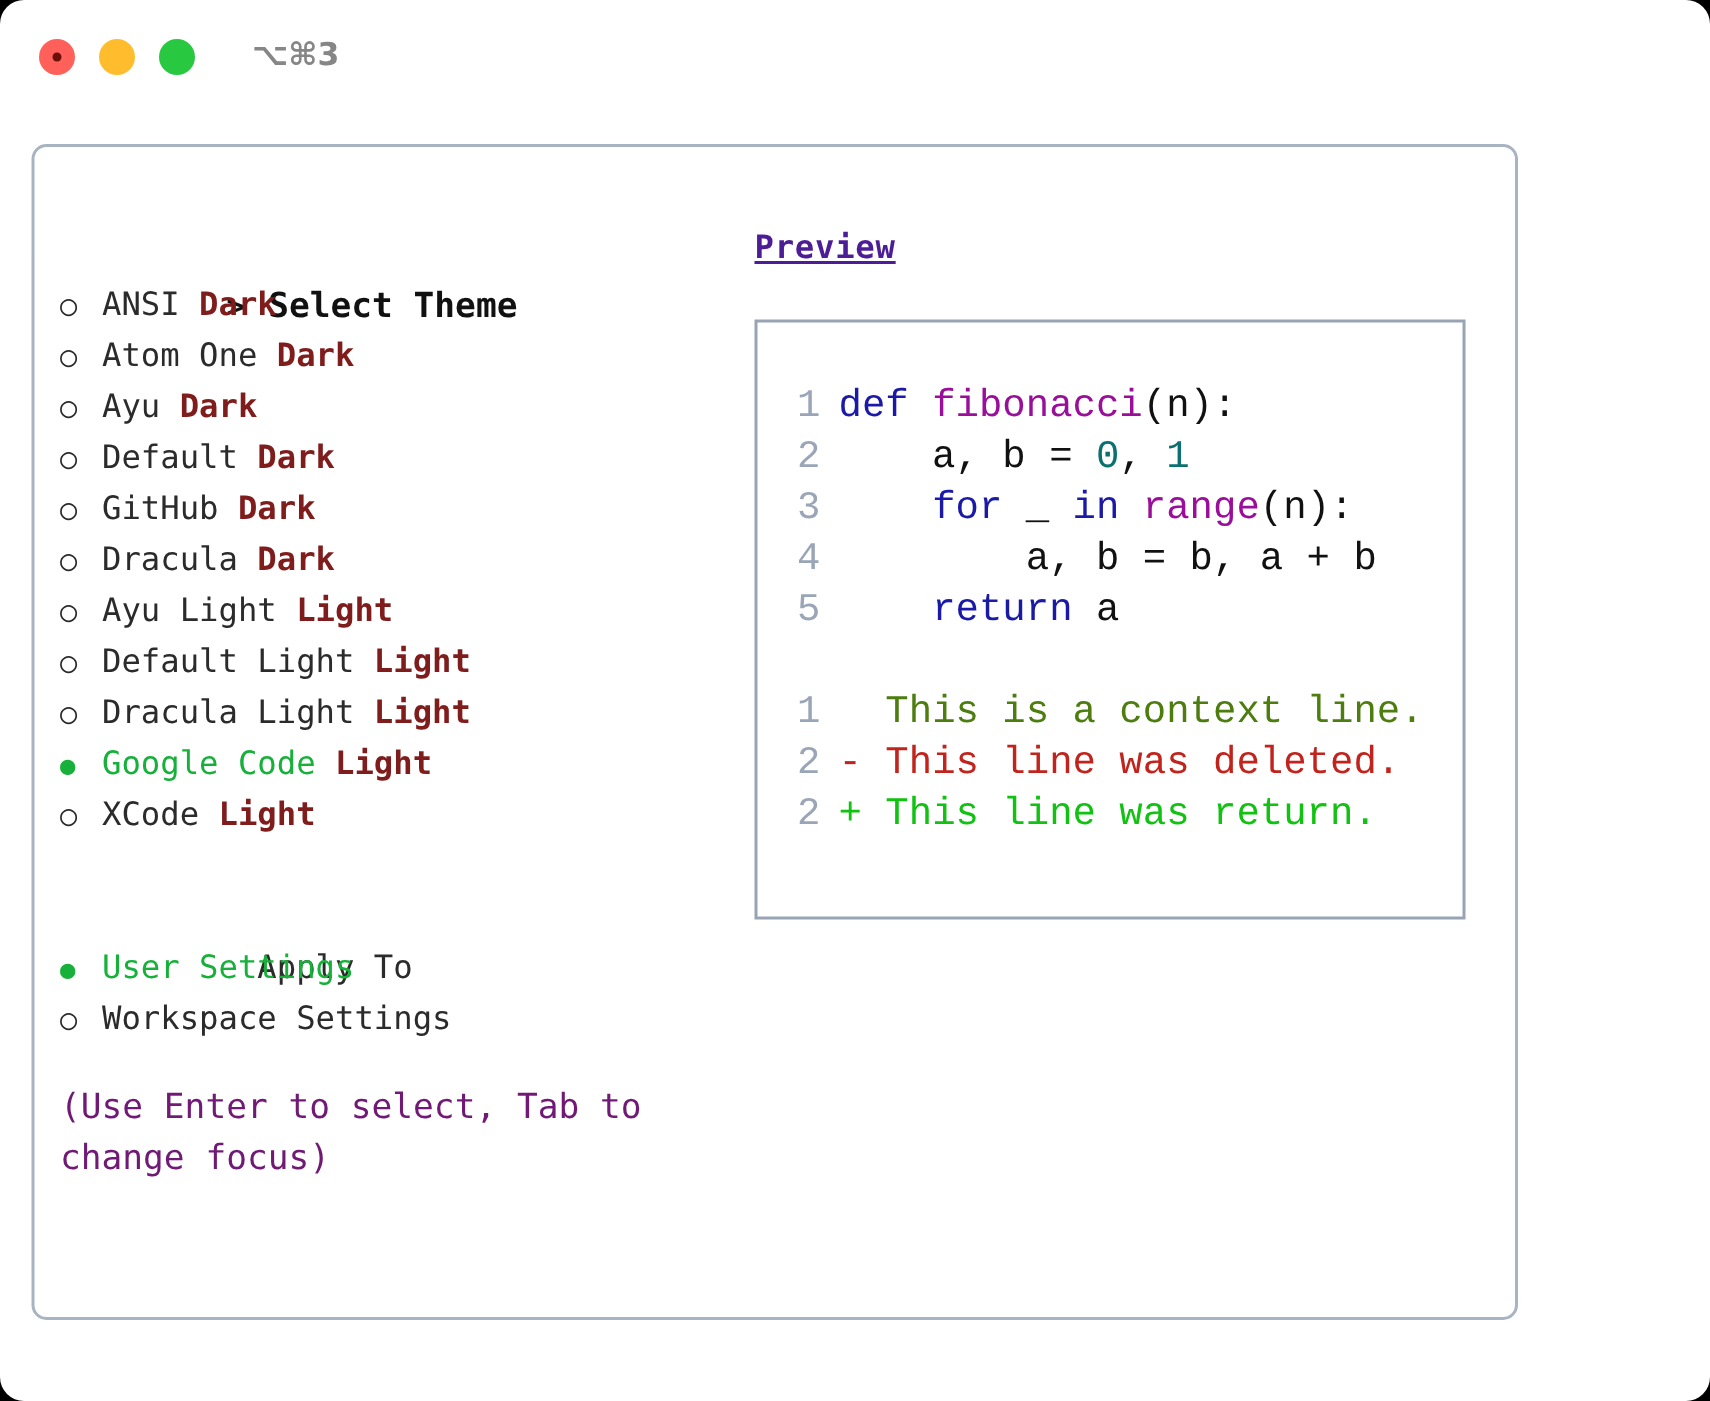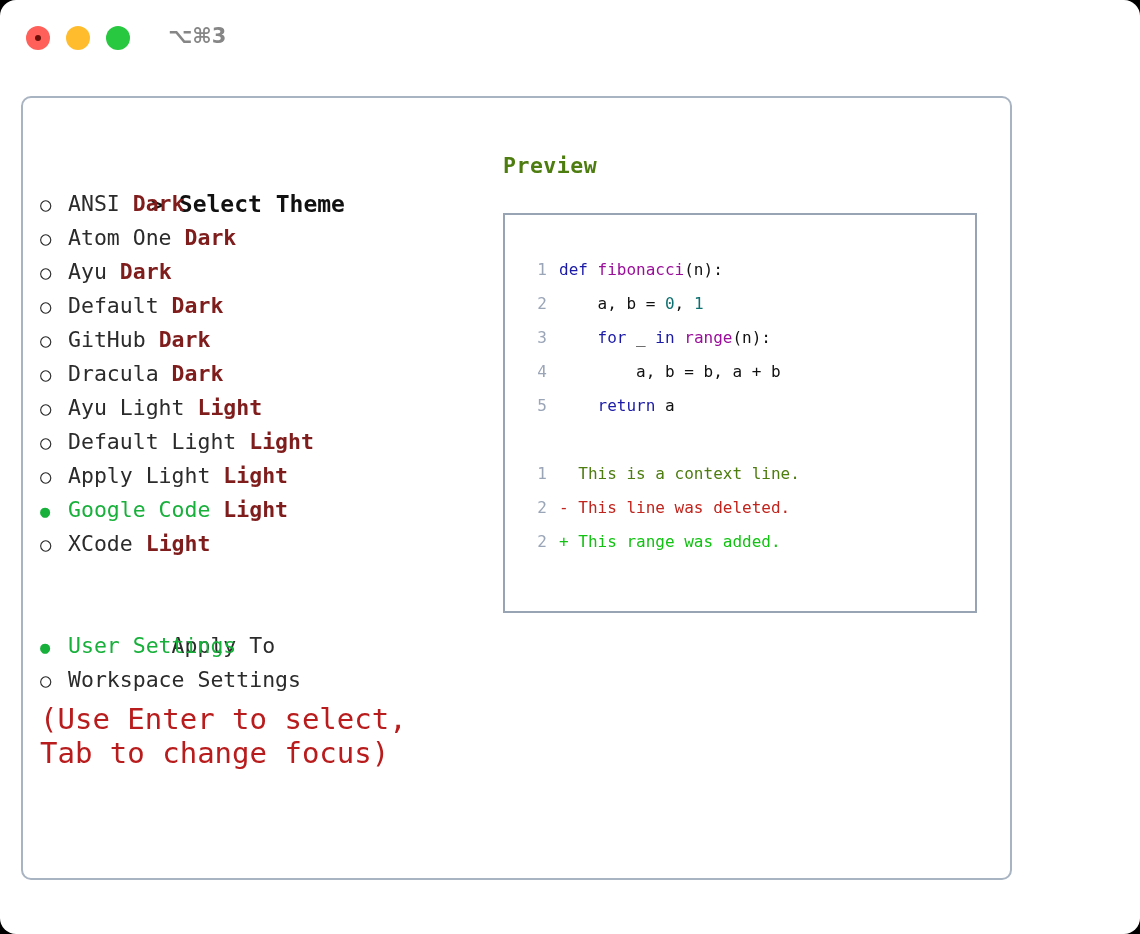--- a/index.html
+++ b/index.html
@@ -109,55 +109,57 @@
   .variant   { color: #7f1d1d; font-weight: bold; }
 
   #applyto-header {
     color: #2b2b2b;
     font-size: 21.5px;
   }
 
   .spacer-row { height: 34px; }
 
   #hint {
-    margin-top: 5px;
-    color: #b91c1c;
-    font-size: 29px;
+    margin-top: 24px;
+    color: #701a75;
+    font-size: 23px;
     line-height: 34px;
     width: 400px;
   }
 
   
   #right-col {
     position: absolute;
     left: 480px;
     top: 55px;
     width: 490px;
   }
   #preview-title {
     font-size: 21.5px;
-    color: #4d7c0f;
+    color: #4c1d95;
     font-weight: bold;
     letter-spacing: 0.5px;
+    text-decoration: underline;
   }
   #preview-box {
     margin-top: 35px;
     width: 474px;
     height: 400px;
     border: 2px solid #98a4b3;
     box-sizing: border-box;
     background: #ffffff;
     padding: 38px 0 0 16px;
   }
 
   .code-line {
     height: 34px;
     line-height: 34px;
     white-space: pre;
-    font-size: 16px;
+    font-size: 26px;
+    font-family: Liberation Mono, monospace;
   }
   .lno {
     display: inline-block;
     width: 26px;
     text-align: right;
     color: #9aa5b8;
     margin-right: 12px;
   }
   .kw   { color: #1a1aa6; }
   .fn   { color: #9a0f9a; }
@@ -190,21 +192,21 @@
 
       <div id="theme-list">
           <div class="row"><span class="marker">○</span><span class="name">ANSI</span><span> </span><span class="variant">Dark</span></div>
           <div class="row"><span class="marker">○</span><span class="name">Atom One</span><span> </span><span class="variant">Dark</span></div>
           <div class="row"><span class="marker">○</span><span class="name">Ayu</span><span> </span><span class="variant">Dark</span></div>
           <div class="row"><span class="marker">○</span><span class="name">Default</span><span> </span><span class="variant">Dark</span></div>
           <div class="row"><span class="marker">○</span><span class="name">GitHub</span><span> </span><span class="variant">Dark</span></div>
           <div class="row"><span class="marker">○</span><span class="name">Dracula</span><span> </span><span class="variant">Dark</span></div>
           <div class="row"><span class="marker">○</span><span class="name">Ayu Light</span><span> </span><span class="variant">Light</span></div>
           <div class="row"><span class="marker">○</span><span class="name">Default Light</span><span> </span><span class="variant">Light</span></div>
-          <div class="row"><span class="marker">○</span><span class="name">Apply Light</span><span> </span><span class="variant">Light</span></div>
+          <div class="row"><span class="marker">○</span><span class="name">Dracula Light</span><span> </span><span class="variant">Light</span></div>
           <div class="row"><span class="marker sel">●</span><span class="name sel">Google Code</span><span> </span><span class="variant">Light</span></div>
           <div class="row"><span class="marker">○</span><span class="name">XCode</span><span> </span><span class="variant">Light</span></div>
         </div>
 
       <div class="spacer-row"></div>
 
       <div class="row" id="applyto-header">
         <span class="marker blank">○</span><span>Apply To</span>
       </div>
 
@@ -223,19 +225,19 @@
             <div class="code-line"><span class="lno">1</span><span class="kw">def </span><span class="fn">fibonacci</span><span class="pun">(n):</span></div>
             <div class="code-line"><span class="lno">2</span><span class="pun">    a, b = </span><span class="num">0</span><span class="pun">, </span><span class="num">1</span></div>
             <div class="code-line"><span class="lno">3</span><span class="pun">    </span><span class="kw">for</span><span class="pun"> _ </span><span class="kw">in</span><span class="pun"> </span><span class="fn">range</span><span class="pun">(n):</span></div>
             <div class="code-line"><span class="lno">4</span><span class="pun">        a, b = b, a + b</span></div>
             <div class="code-line"><span class="lno">5</span><span class="pun">    </span><span class="kw">return</span><span class="pun"> a</span></div>
           </div>
         <div class="gap"></div>
         <div id="diff-block">
             <div class="code-line"><span class="lno">1</span><span class="ctx"> </span><span class="ctx"> This is a context line.</span></div>
             <div class="code-line"><span class="lno">2</span><span class="del">-</span><span class="del"> This line was deleted.</span></div>
-            <div class="code-line"><span class="lno">2</span><span class="add">+</span><span class="add"> This range was added.</span></div>
+            <div class="code-line"><span class="lno">2</span><span class="add">+</span><span class="add"> This line was return.</span></div>
           </div>
       </div>
     </div>
 
   </div>
 </div>
 
 </body></html>

